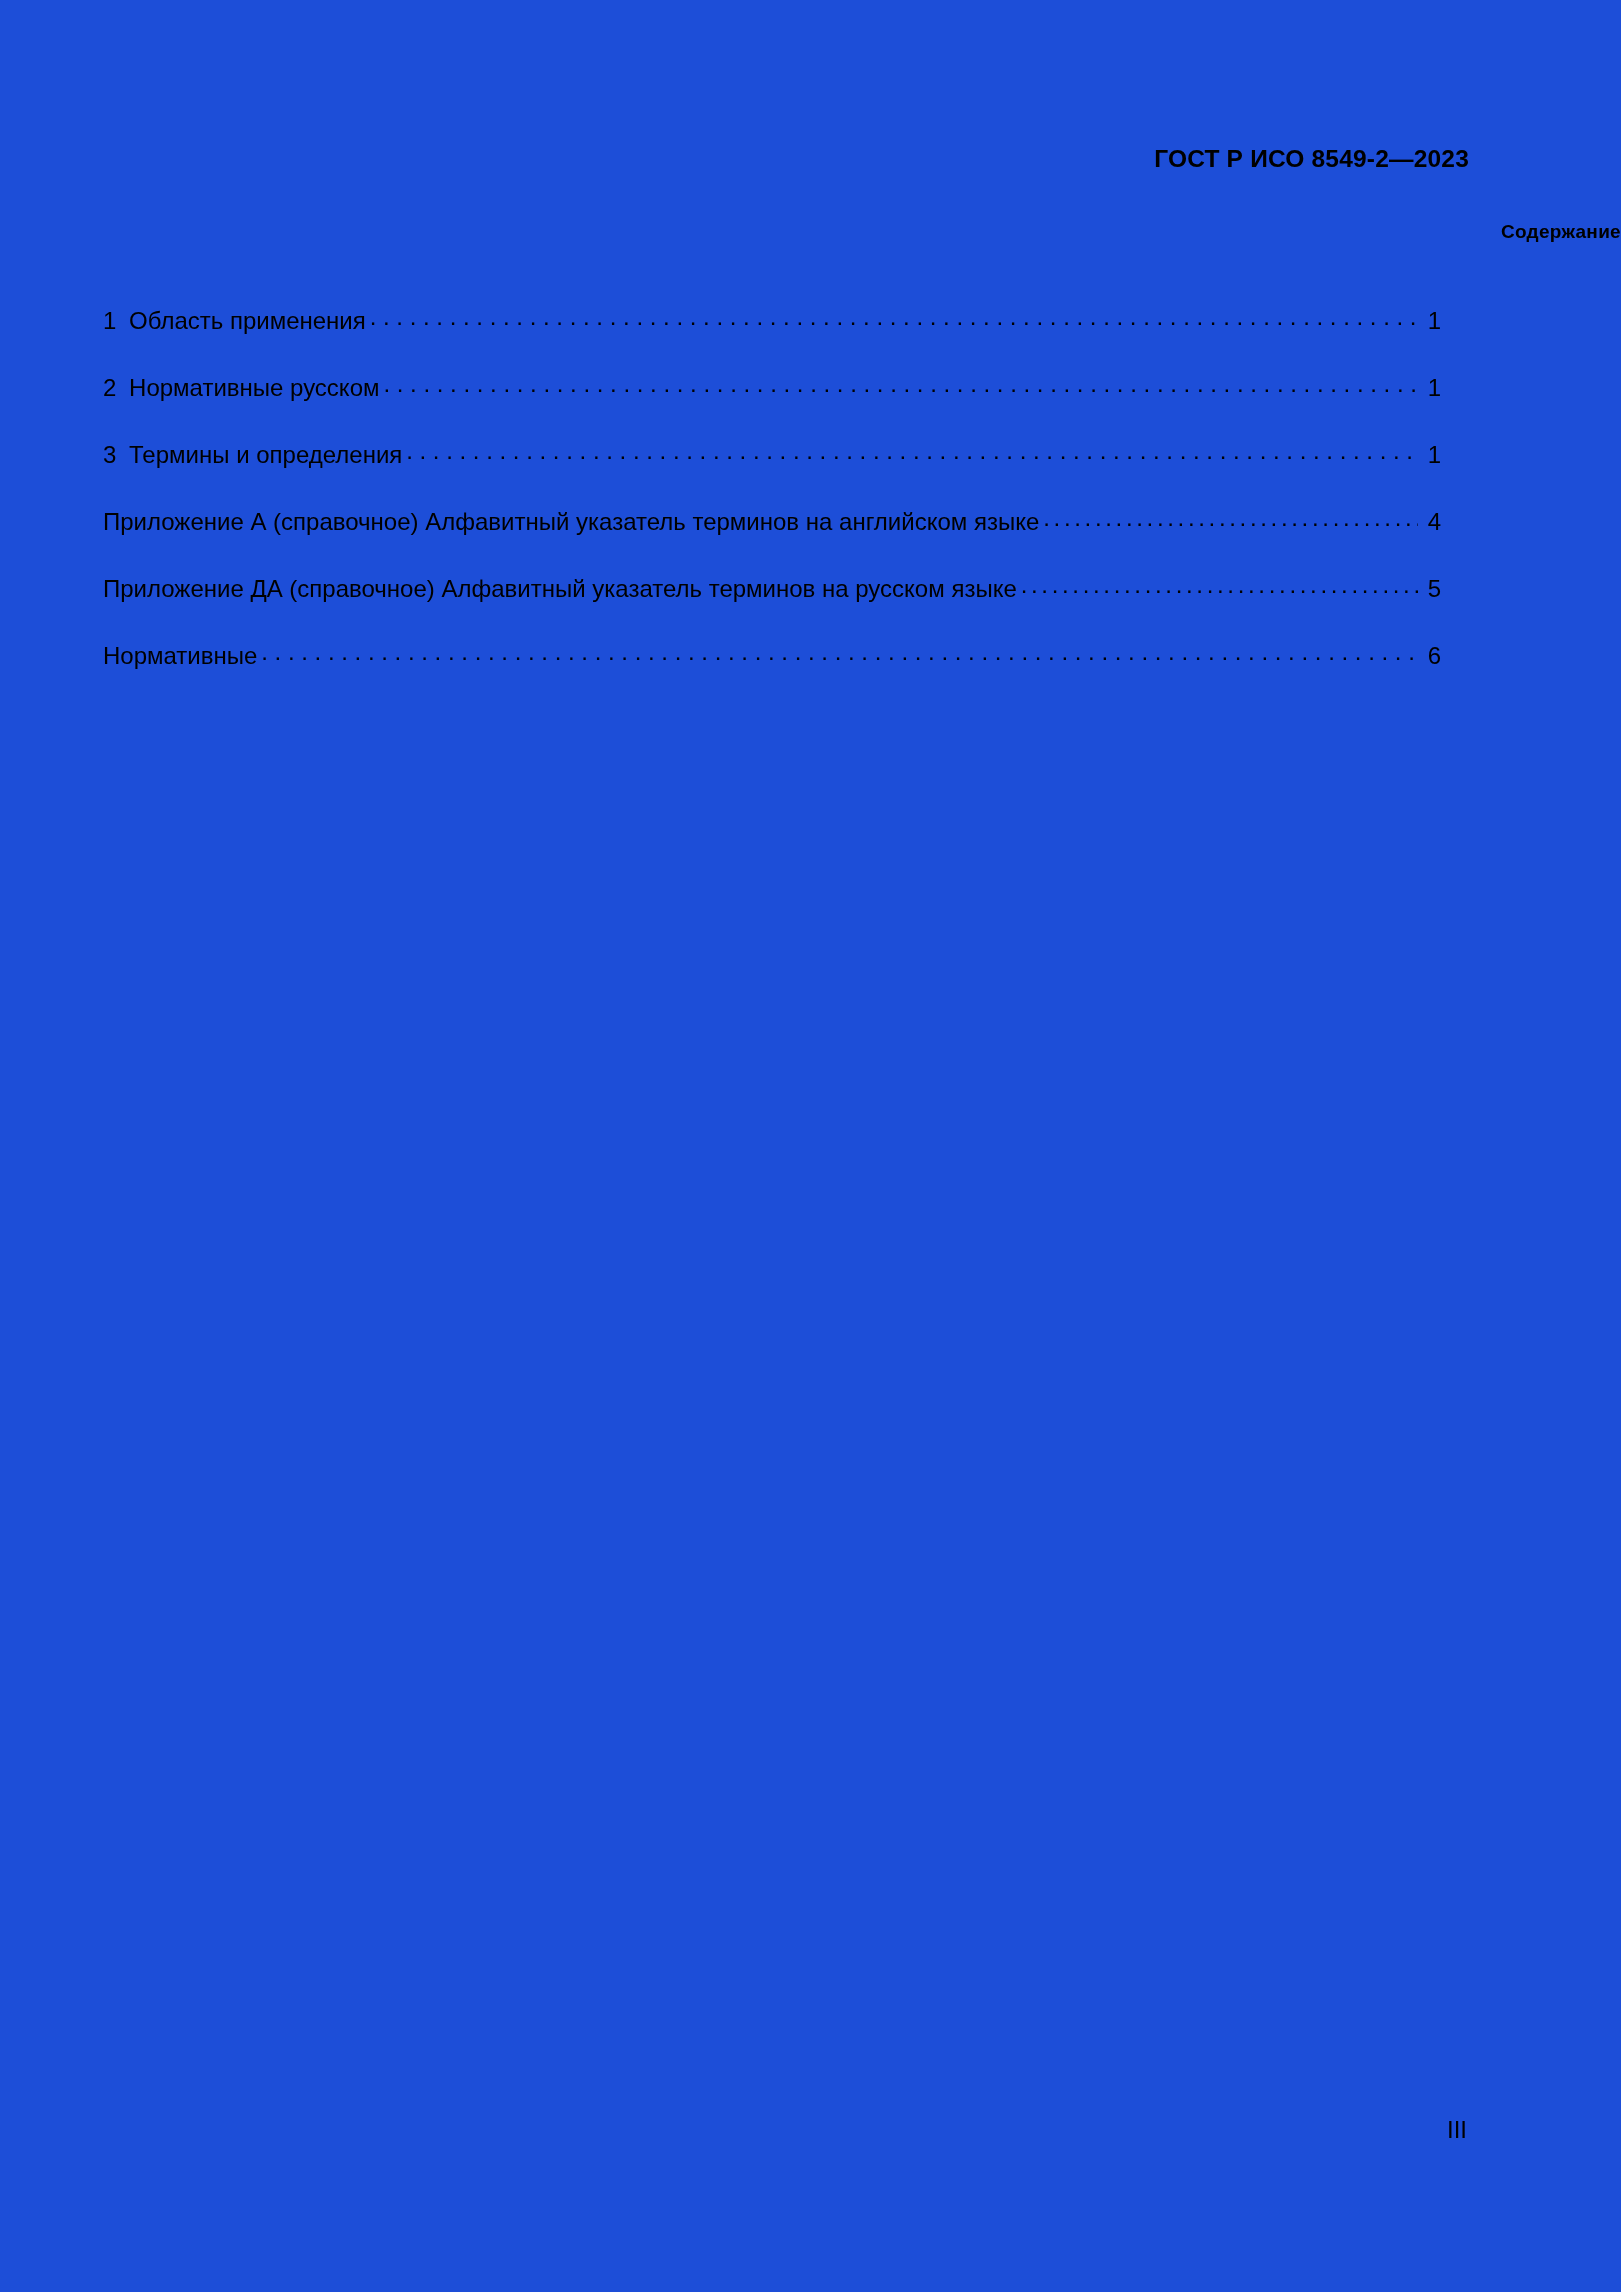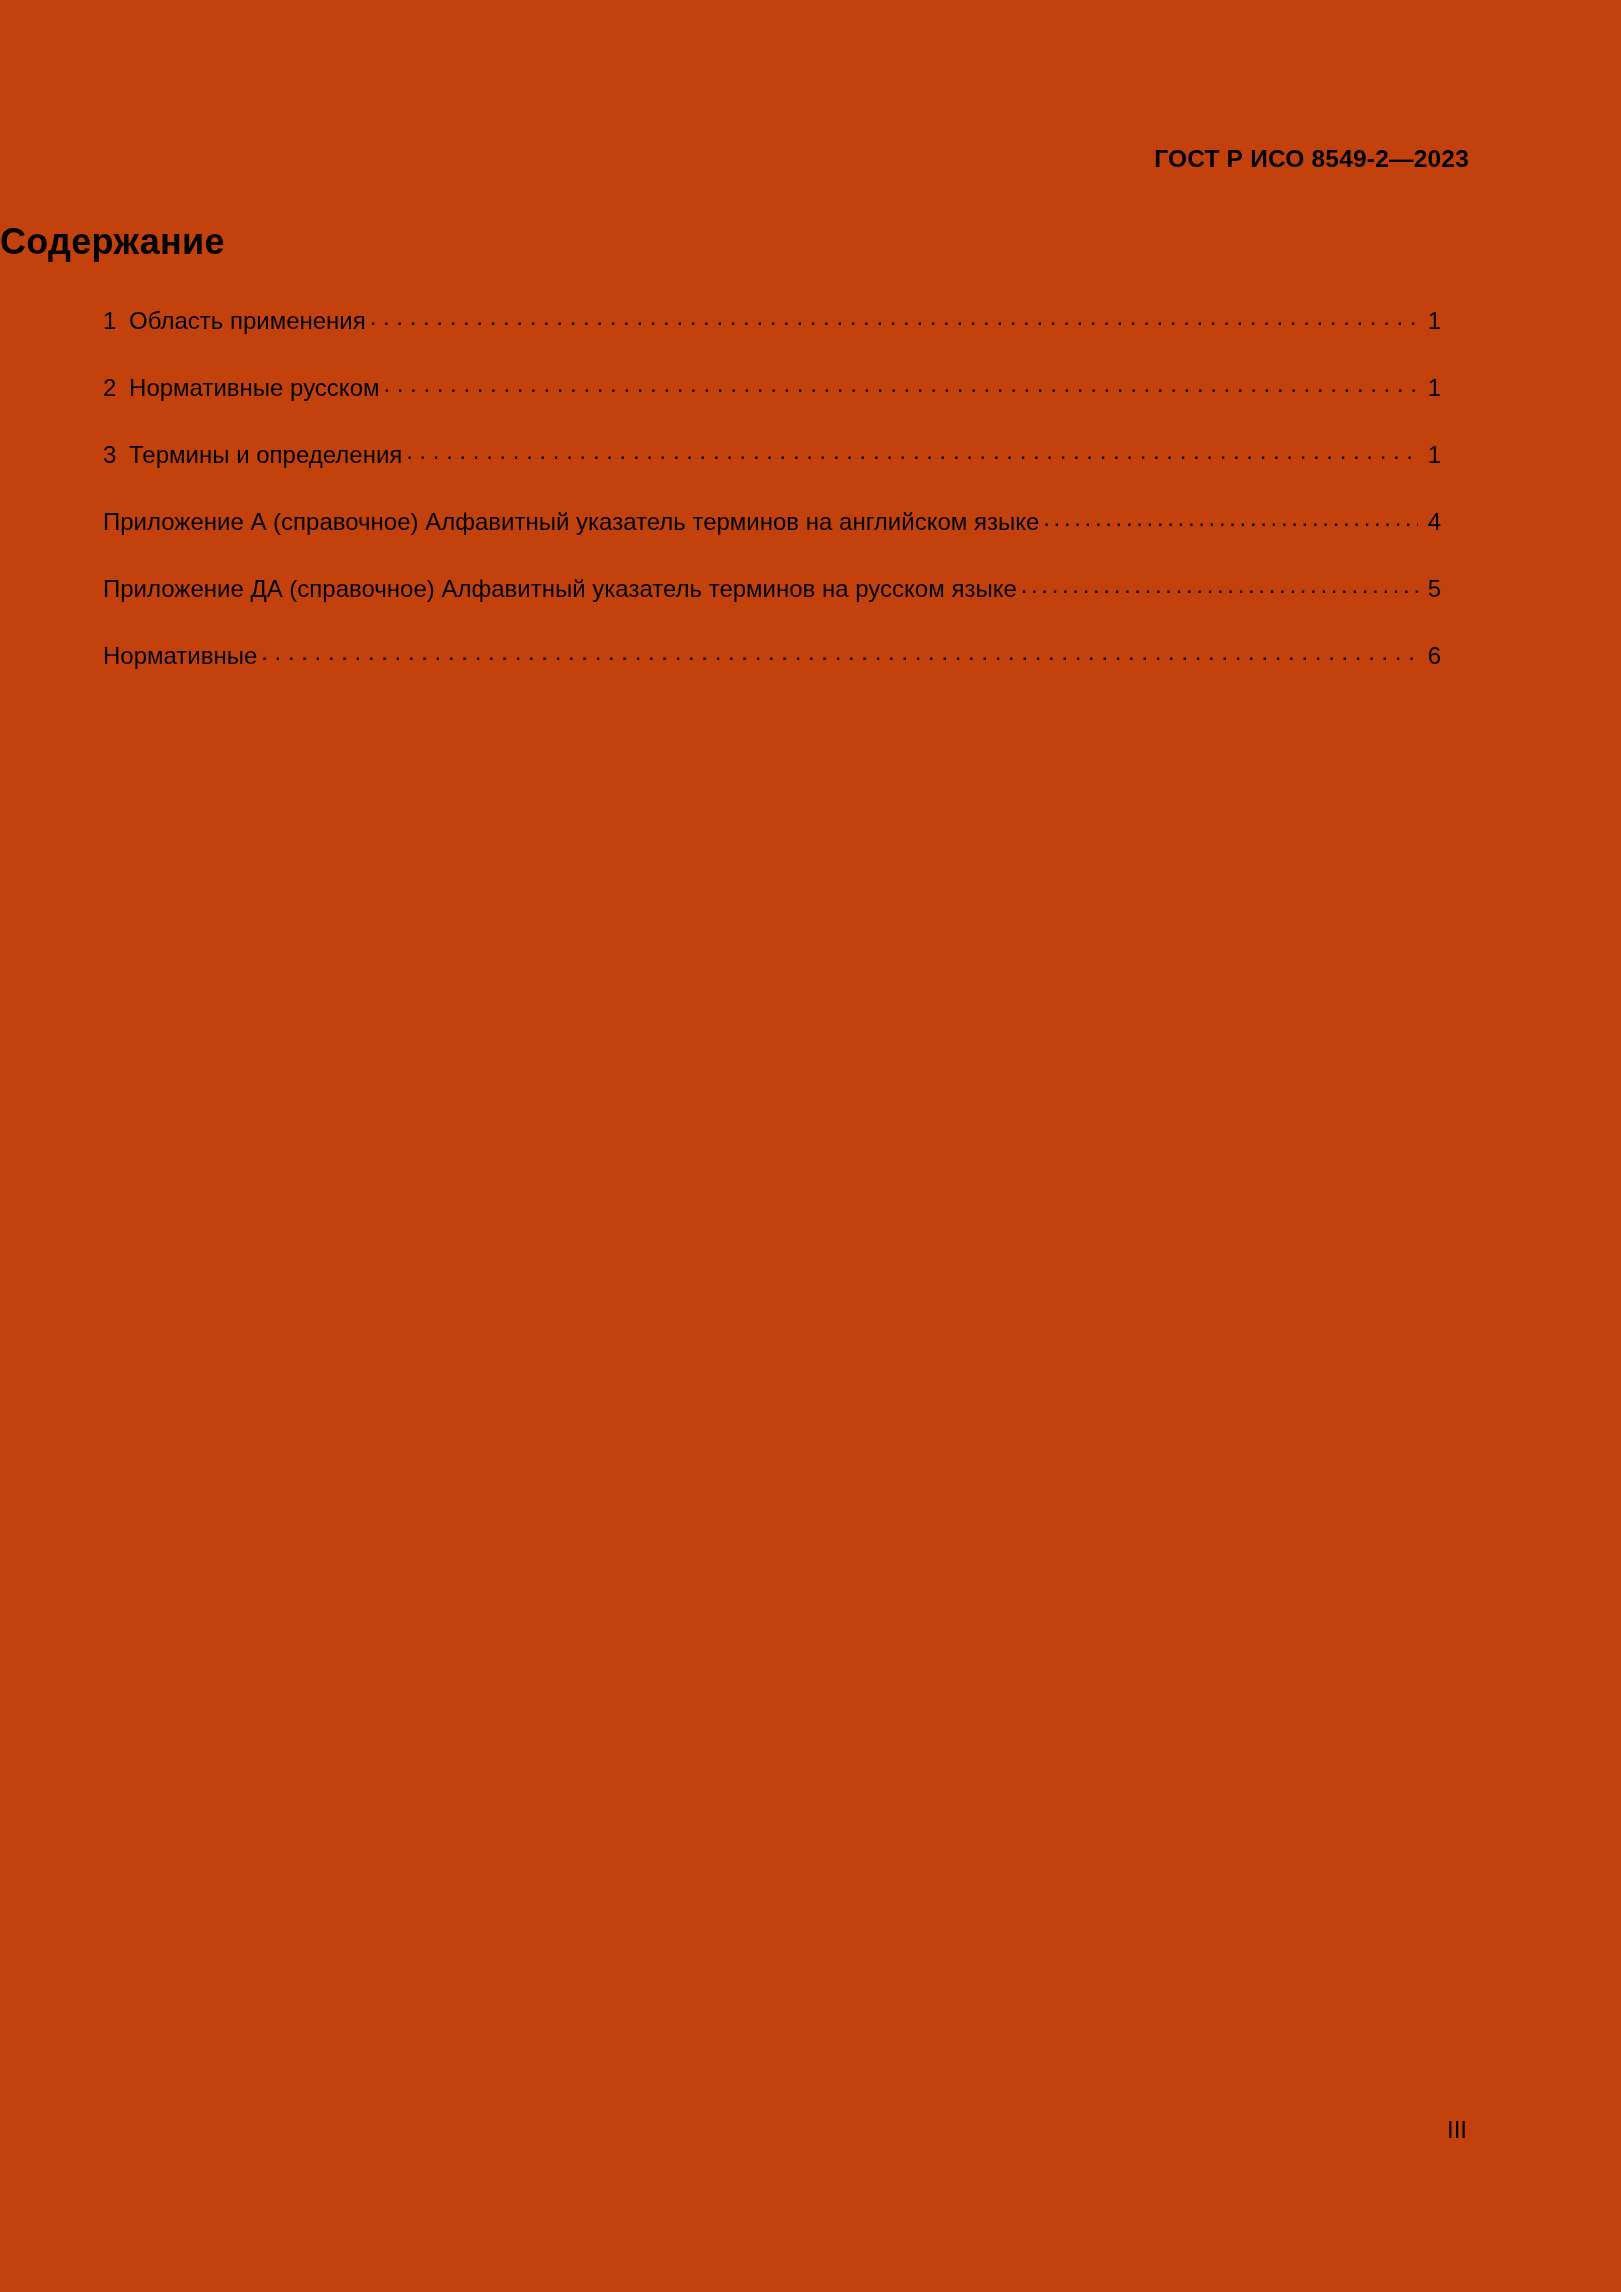--- a/index.html
+++ b/index.html
@@ -5,41 +5,41 @@
   html, body {
     margin: 0;
     padding: 0;
     background: #ffffff;
   }
   .page {
     position: relative;
     width: 1621px;
     height: 2293px;
     margin: 0 auto;
-    background: #c2410c;
+    background: #1d4ed8;
     font-family: "Liberation Sans", sans-serif;
     color: #000000;
     overflow: hidden;
   }
   .header-code {
     position: absolute;
     top: 145px;
     right: 152px;
     font-size: 24.5px;
     font-weight: bold;
     letter-spacing: 0.2px;
     white-space: nowrap;
   }
   .toc-title {
     position: absolute;
     top: 221px;
     left: 0;
     right: 0;
-    text-align: left;
-    font-size: 36px;
+    text-align: right;
+    font-size: 19px;
     font-weight: bold;
     letter-spacing: 0.3px;
   }
   .toc {
     position: absolute;
     top: 282px;
     left: 103px;
     width: 1338px;
   }
   .toc-row {

